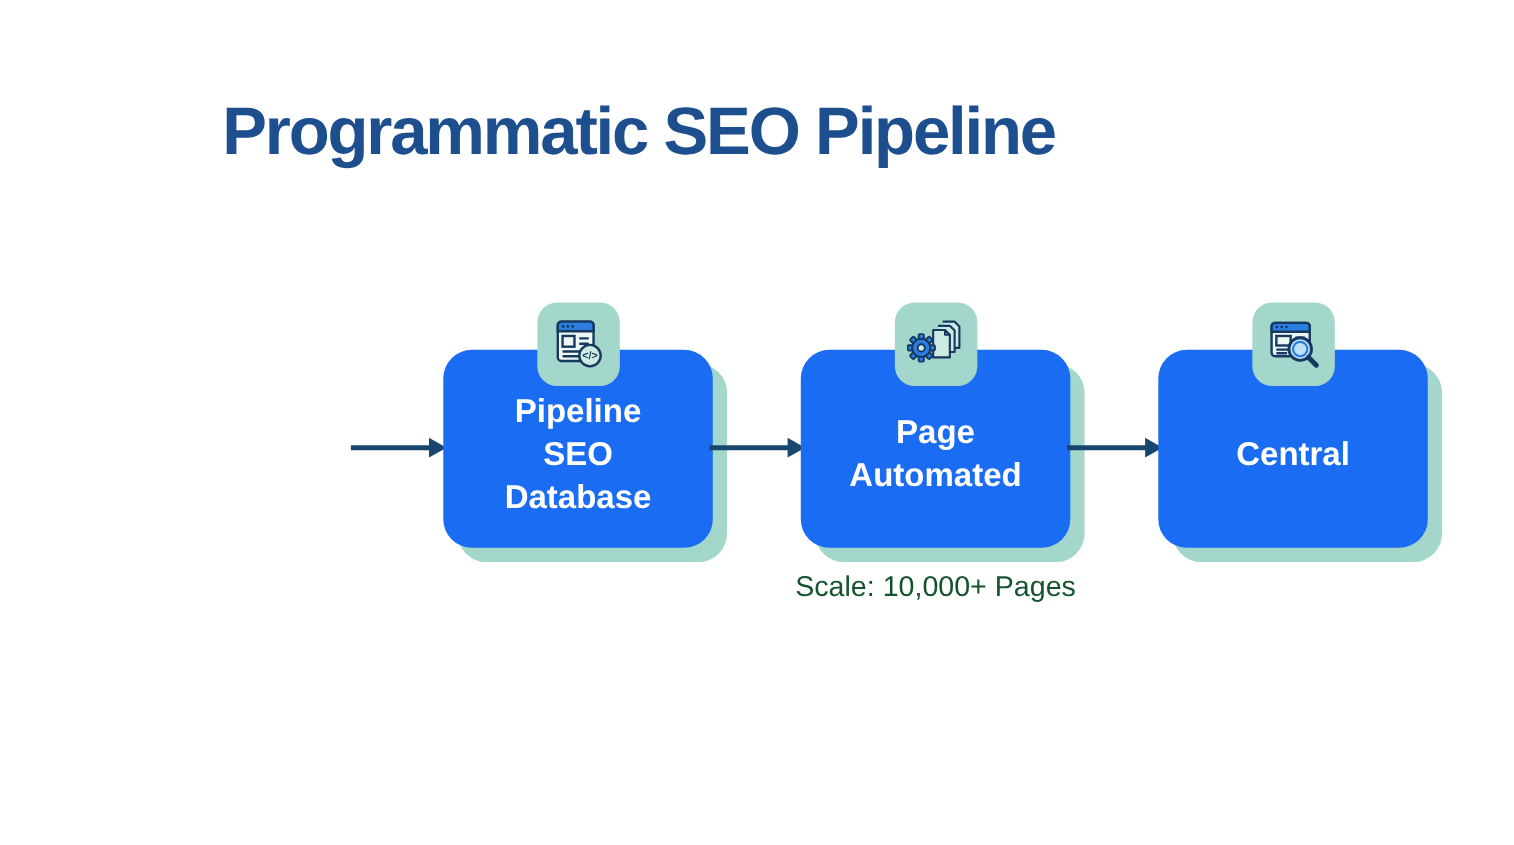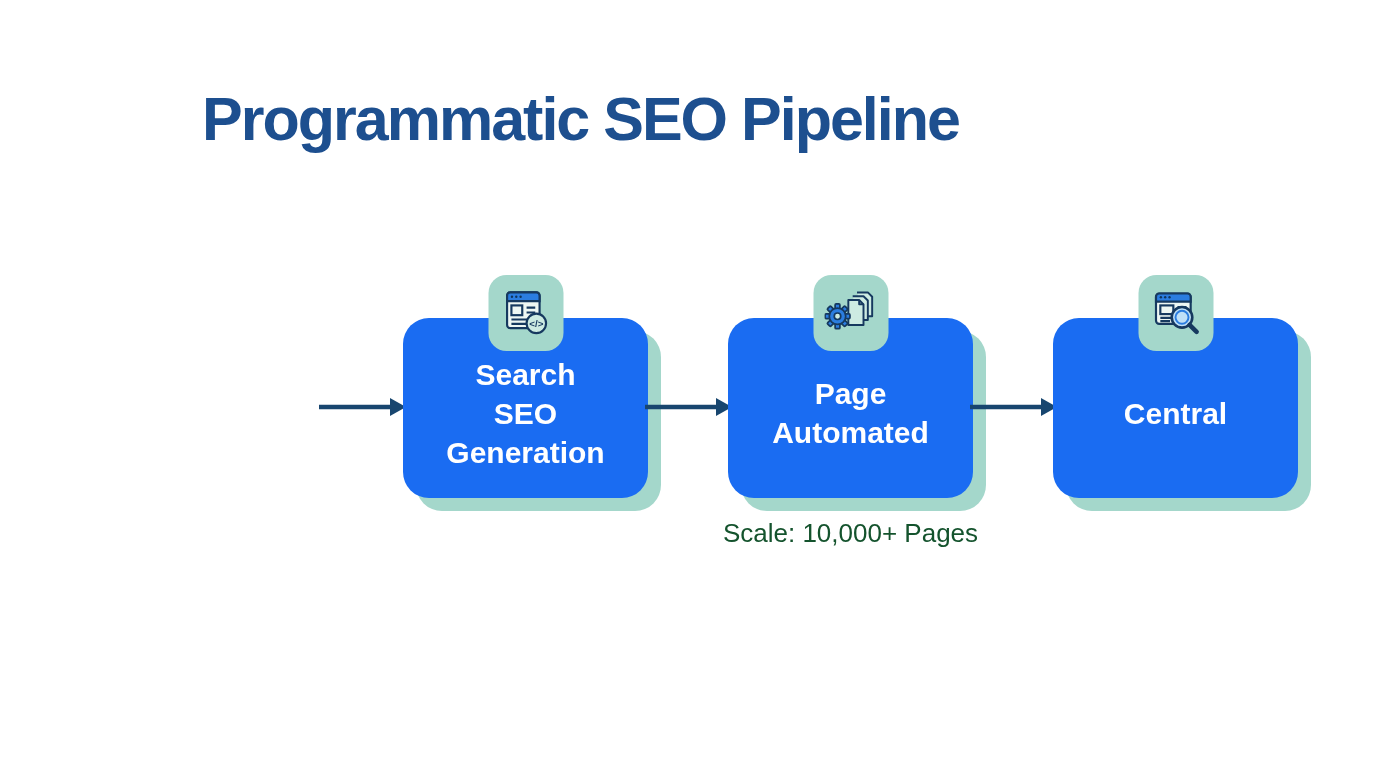--- a/index.html
+++ b/index.html
@@ -55,23 +55,23 @@
 
   <svg class="flow-arrow" style="left:318px" viewBox="0 0 90 28">
     <line x1="1" y1="14" x2="74" y2="14" stroke="#18466f" stroke-width="4.5"></line>
     <polygon points="72,5 88,14 72,23" fill="#18466f"></polygon>
   </svg>
 
   <div class="stage" style="left:403px">
     <div class="stage-shadow"></div>
     <div class="stage-box">
       <div class="stage-label">
-        <div>Search</div>
+        <div>Pipeline</div>
         <div>SEO</div>
-        <div>Generation</div>
+        <div>Database</div>
       </div>
     </div>
     <div class="stage-badge">
       <svg viewBox="0 0 48 48">
         <rect x="7" y="5" width="30" height="33" rx="3" fill="#eef7f3" stroke="#16395f" stroke-width="2"></rect>
         <path d="M7 8 a3 3 0 0 1 3 -3 h24 a3 3 0 0 1 3 3 v5 H7 z" fill="#2b7de0" stroke="#16395f" stroke-width="2"></path>
         <circle cx="11.5" cy="9" r="1.1" fill="#10355c"></circle>
         <circle cx="15.5" cy="9" r="1.1" fill="#10355c"></circle>
         <circle cx="19.5" cy="9" r="1.1" fill="#10355c"></circle>
         <rect x="11" y="17" width="10" height="9" fill="none" stroke="#16395f" stroke-width="2"></rect>

